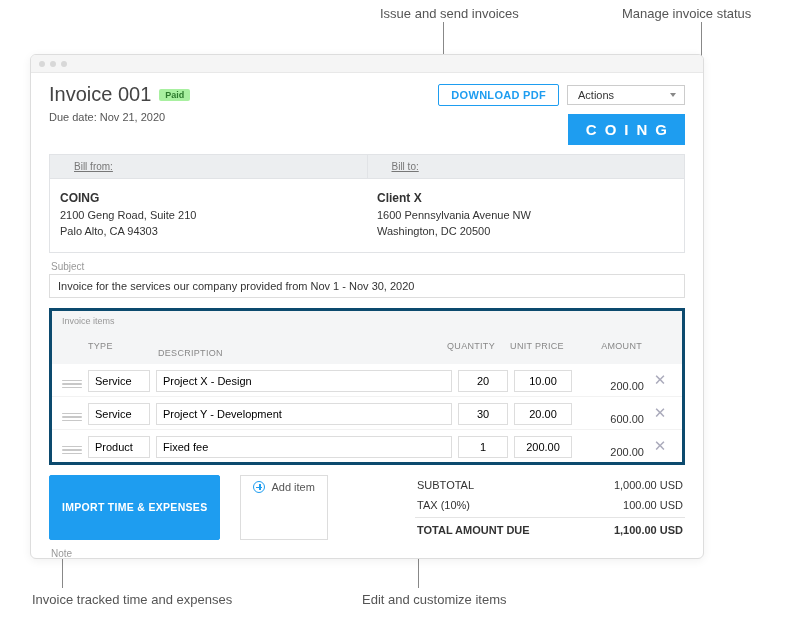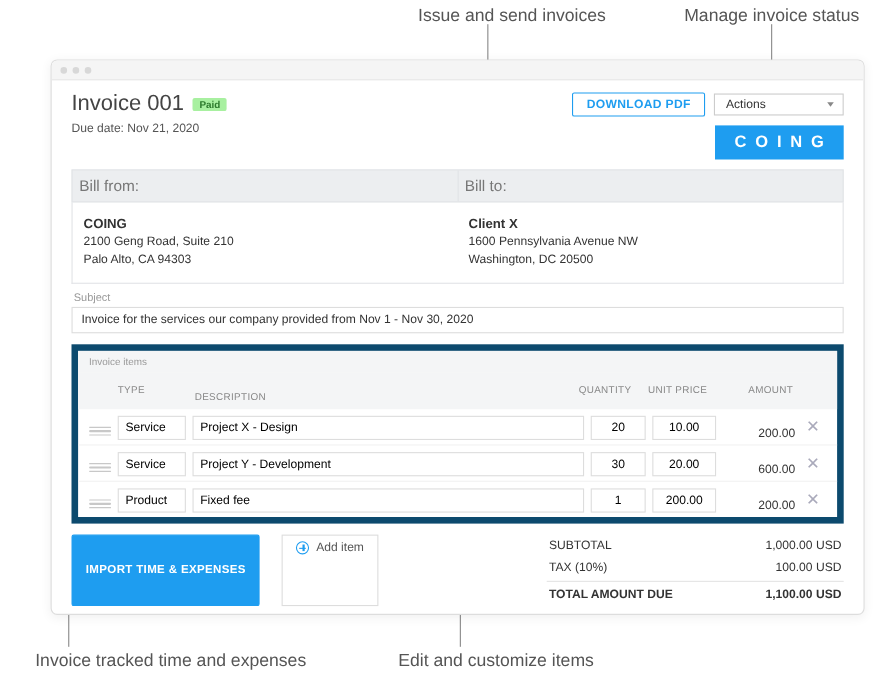--- a/index.html
+++ b/index.html
@@ -1,49 +1,49 @@
 <!DOCTYPE html>
 <html><head>
 <meta charset="utf-8">
 <style>
   * { box-sizing: border-box; margin: 0; padding: 0; }
   body { font-family: -apple-system, BlinkMacSystemFont, "Segoe UI", Arial, sans-serif; background: #fff; width: 800px; height: 623px; position: relative; font-size: 12px; color: #333; }
-  .annotation { position: absolute; font-size: 16px; color: #555; }
+  .annotation { position: absolute; font-size: 13px; color: #555; }
   .leader { position: absolute; background: #888; }
   .leader-dot { position: absolute; width: 4px; height: 4px; background: #888; border-radius: 50%; }
 
-  .window { position: absolute; left: 46px; top: 54px; width: 740px; height: 505px; border: 1px solid #ddd; border-radius: 6px; box-shadow: 0 2px 10px rgba(0,0,0,.06); background: #fff; overflow: hidden; }
+  .window { position: absolute; left: 30px; top: 54px; width: 674px; height: 505px; border: 1px solid #ddd; border-radius: 6px; box-shadow: 0 2px 10px rgba(0,0,0,.06); background: #fff; overflow: hidden; }
   .titlebar { height: 18px; background: #f5f5f5; border-bottom: 1px solid #e8e8e8; display: flex; align-items: center; padding-left: 8px; gap: 5px; }
   .titlebar .dot { width: 6px; height: 6px; border-radius: 50%; background: #d8d8d8; }
   .content { padding: 10px 18px 14px; }
 
   .top-row { display: flex; align-items: center; }
   .inv-title { font-size: 20px; font-weight: 300; color: #444; }
   .badge { display: inline-block; font-size: 9px; font-weight: 600; color: #2c7a2c; background: #a8f0a0; padding: 1px 6px; border-radius: 2px; margin-left: 8px; }
   .spacer { flex: 1; }
   .btn { font-size: 11px; padding: 4px 12px; border: 1px solid #ccc; background: #fff; cursor: pointer; border-radius: 2px; }
   .btn-outline-blue { border-color: #1e9df0; color: #1e9df0; font-weight: 600; letter-spacing: .3px; }
   .btn-blue { background: #1e9df0; color: #fff; border-color: #1e9df0; font-weight: 600; letter-spacing: .3px; }
   .actions-select { font-size: 11px; padding: 3px 28px 3px 10px; border: 1px solid #ccc; background: #fff; margin-left: 8px; position: relative; cursor: pointer; min-width: 118px; }
   .caret-down { position: absolute; right: 8px; top: 50%; transform: translateY(-50%); width: 0; height: 0; border-left: 3px solid transparent; border-right: 3px solid transparent; border-top: 4px solid #888; }
 
   .dates { margin-top: 4px; font-size: 11px; color: #555; line-height: 1.45; }
   .logo { position: absolute; right: 18px; top: 41px; background: #1e9df0; color: #fff; font-weight: 700; letter-spacing: 8px; font-size: 15px; padding: 7px 10px 7px 18px; }
 
   .bill-header { display: flex; background: #eceef0; border: 1px solid #e1e3e6; margin-top: 28px; }
-  .bill-header > div { flex: 1; padding: 6px 6px; font-size: 14px; color: #777; }
+  .bill-header > div { flex: 1; padding: 6px 24px; font-size: 10px; color: #777; text-decoration: underline; }
   .bill-header > div + div { border-left: 1px solid #e1e3e6; }
   .bill-body { display: flex; border: 1px solid #e1e3e6; border-top: none; }
   .bill-body > div { flex: 1; padding: 10px 10px 12px; font-size: 11px; line-height: 1.5; }
   .bill-body .name { font-weight: 700; font-size: 12px; }
 
   .field-label { font-size: 10px; color: #999; margin-top: 8px; margin-left: 2px; }
   .input-box { border: 1px solid #ddd; font-size: 11px; padding: 5px 8px; width: 100%; margin-top: 2px; color: #333; }
 
-  .items-panel { border: 6px solid #0c4a6e; margin-top: 10px; }
+  .items-panel { border: 3px solid #0c4a6e; margin-top: 10px; }
   .items-title { font-size: 9px; color: #999; padding: 5px 10px; background: #f4f5f6; }
   .items-head { display: flex; font-size: 9px; color: #888; letter-spacing: .3px; padding: 4px 10px 6px; background: #f4f5f6; align-items: center; }
   .col-drag { width: 26px; }
   .col-type { width: 70px; }
   .col-desc { flex: 1; margin-top: 13px; }
   .col-qty { width: 62px; text-align: center; }
   .col-price { width: 70px; text-align: center; }
   .col-amt { width: 70px; text-align: right; }
   .col-del { width: 30px; }
 

